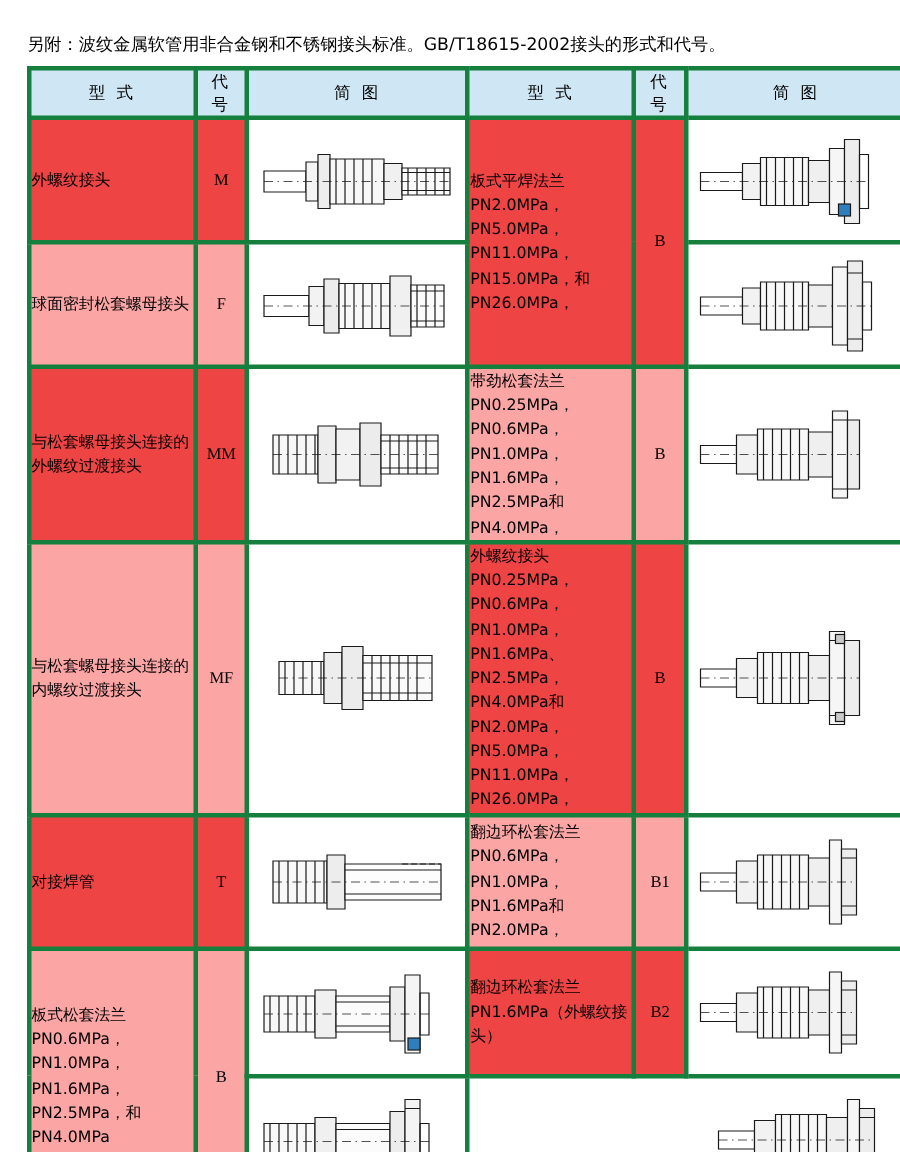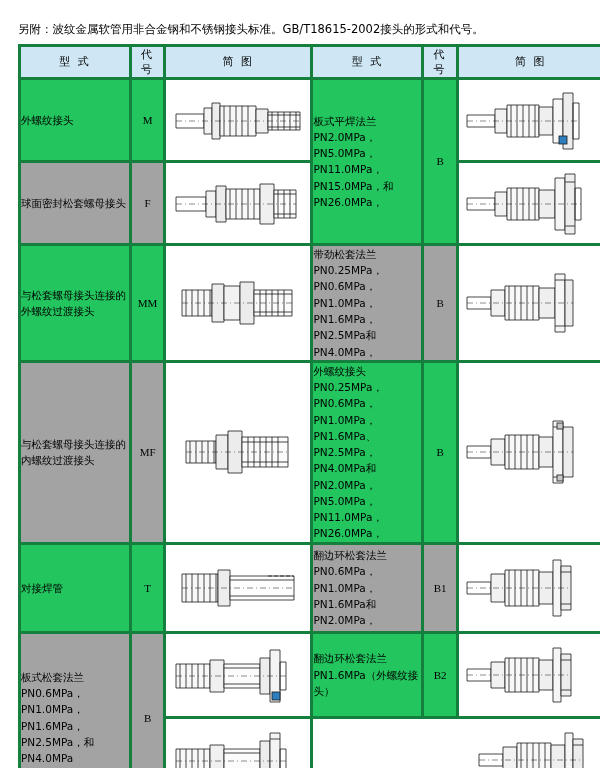--- a/index.html
+++ b/index.html
@@ -39,22 +39,22 @@
     font-size:10.5px;
     line-height:1.55;
     padding:4px 5px;
     vertical-align:middle;
   }
   .code{
     text-align:center;
     font-size:11px;
     font-family:"Liberation Serif","DejaVu Serif",serif;
   }
-  .yellow{background:#a3a3a3;}
-  .white{background:#22c55e;}
+  .yellow{background:#fca5a5;}
+  .white{background:#ef4444;}
   .fig{
     background:#ffffff;
     text-align:center;
     padding:0;
   }
   .fig svg{display:block;margin:0 auto;}
   .col-type{width:110px;}
   .col-code{width:34px;}
   .col-fig{width:146px;}
 </style>

